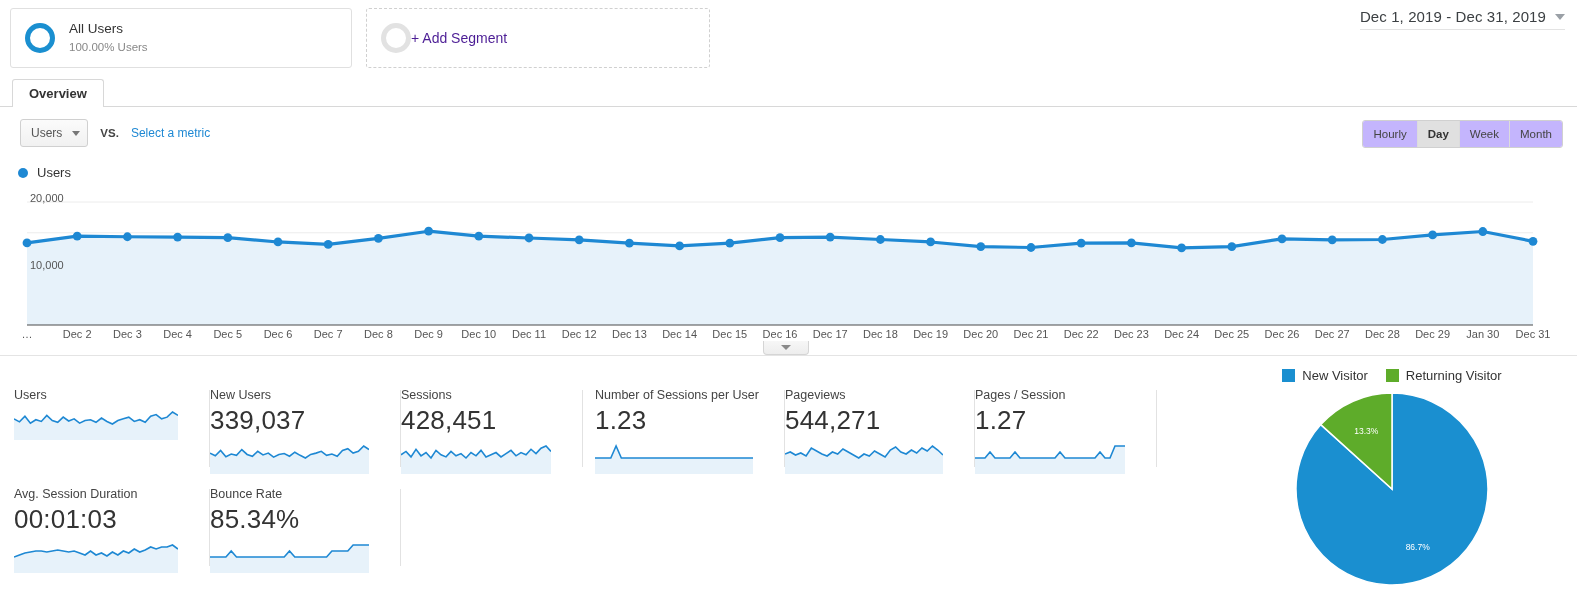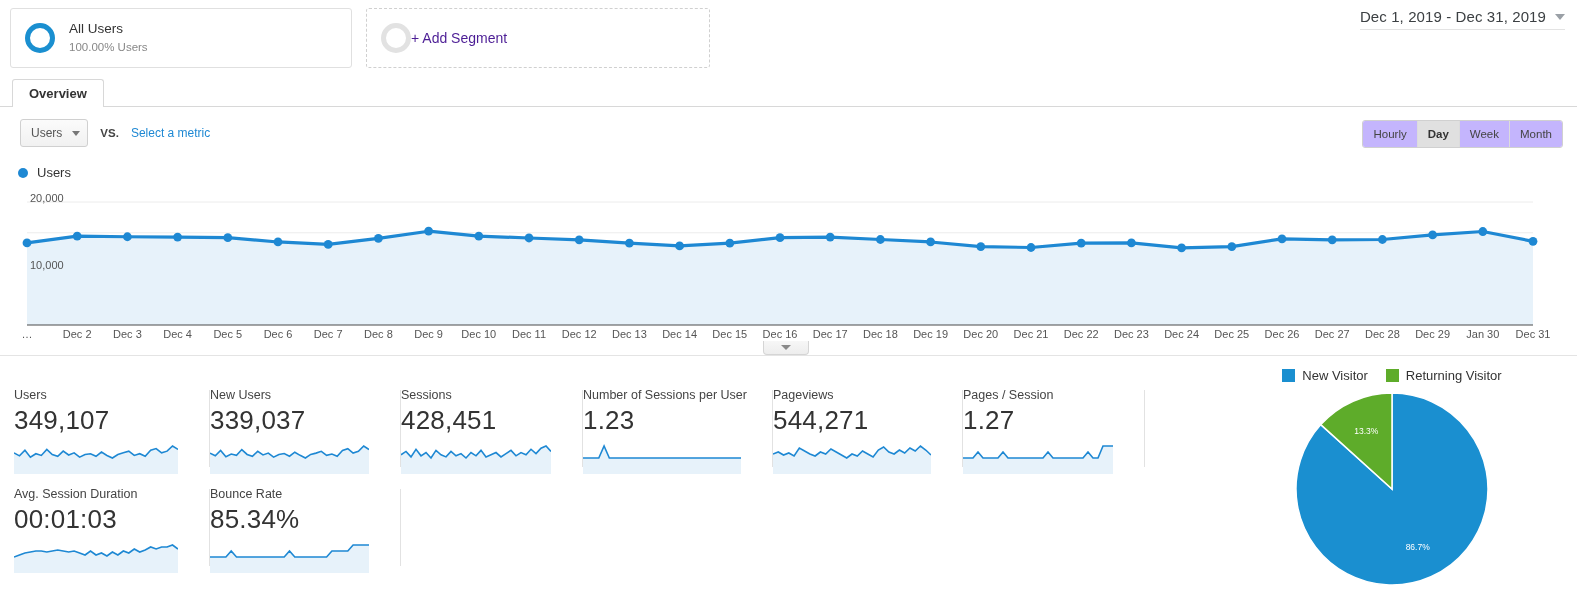--- a/index.html
+++ b/index.html
@@ -314,21 +314,20 @@
   <div class="collapse-tab">
     <span class="caret"></span>
   </div>
   <div class="chart-divider"></div>
 
   <div class="metrics-area">
     <div class="metric-grid" id="metric-grid">
         <div class="metric-card" style="width: 196px;">
           <div class="inner">
             <div class="metric-name">Users</div>
-            <div class="metric-value">349,107</div>
             <svg class="spark" width="164" height="32">
               <path d="M0.00 10.86 L5.47 13.86 L10.93 8.29 L16.40 15.14 L21.87 11.71 L27.33 13.43 L32.80 7.43 L38.27 12.57 L43.73 14.29 L49.20 9.14 L54.67 13.00 L60.13 10.86 L65.60 15.14 L71.07 12.57 L76.53 11.71 L82.00 14.29 L87.47 10.00 L92.93 13.43 L98.40 16.00 L103.87 12.57 L109.33 10.86 L114.80 9.14 L120.27 13.43 L125.73 11.71 L131.20 14.29 L136.67 8.29 L142.13 6.57 L147.60 10.86 L153.07 9.14 L158.53 4.00 L164.00 7.43 L164 32 L0 32 Z" fill="#e7f2fa"></path>
               <path d="M0.00 10.86 L5.47 13.86 L10.93 8.29 L16.40 15.14 L21.87 11.71 L27.33 13.43 L32.80 7.43 L38.27 12.57 L43.73 14.29 L49.20 9.14 L54.67 13.00 L60.13 10.86 L65.60 15.14 L71.07 12.57 L76.53 11.71 L82.00 14.29 L87.47 10.00 L92.93 13.43 L98.40 16.00 L103.87 12.57 L109.33 10.86 L114.80 9.14 L120.27 13.43 L125.73 11.71 L131.20 14.29 L136.67 8.29 L142.13 6.57 L147.60 10.86 L153.07 9.14 L158.53 4.00 L164.00 7.43 " fill="none" stroke="#1e88d3" stroke-width="1.6"></path>
             </svg>
           </div>
           <div class="divider-v"></div>
         </div>
         <div class="metric-card" style="width: 191px;">
           <div class="inner">
             <div class="metric-name">New Users</div>
@@ -344,21 +343,21 @@
           <div class="inner">
             <div class="metric-name">Sessions</div>
             <div class="metric-value">428,451</div>
             <svg class="spark" width="150" height="32">
               <path d="M0.00 12.73 L5.00 9.45 L10.00 14.91 L15.00 7.27 L20.00 13.82 L25.00 10.55 L30.00 16.00 L35.00 8.36 L40.00 12.73 L45.00 14.91 L50.00 9.45 L55.00 13.82 L60.00 11.64 L65.00 16.00 L70.00 10.55 L75.00 13.82 L80.00 8.36 L85.00 14.91 L90.00 12.73 L95.00 10.55 L100.00 14.91 L105.00 11.64 L110.00 8.36 L115.00 13.82 L120.00 10.55 L125.00 12.73 L130.00 7.27 L135.00 11.64 L140.00 6.18 L145.00 4.00 L150.00 9.45 L150 32 L0 32 Z" fill="#e7f2fa"></path>
               <path d="M0.00 12.73 L5.00 9.45 L10.00 14.91 L15.00 7.27 L20.00 13.82 L25.00 10.55 L30.00 16.00 L35.00 8.36 L40.00 12.73 L45.00 14.91 L50.00 9.45 L55.00 13.82 L60.00 11.64 L65.00 16.00 L70.00 10.55 L75.00 13.82 L80.00 8.36 L85.00 14.91 L90.00 12.73 L95.00 10.55 L100.00 14.91 L105.00 11.64 L110.00 8.36 L115.00 13.82 L120.00 10.55 L125.00 12.73 L130.00 7.27 L135.00 11.64 L140.00 6.18 L145.00 4.00 L150.00 9.45 " fill="none" stroke="#1e88d3" stroke-width="1.6"></path>
             </svg>
           </div>
           <div class="divider-v"></div>
         </div>
-        <div class="metric-card" style="width: 190px;">
+        <div class="metric-card" style="width: 190px; margin-left: 12px;">
           <div class="inner">
             <div class="metric-name">Number of Sessions per User</div>
             <div class="metric-value">1.23</div>
             <svg class="spark" width="158" height="32">
               <path d="M0.00 16.00 L5.27 16.00 L10.53 16.00 L15.80 16.00 L21.07 4.00 L26.33 16.00 L31.60 16.00 L36.87 16.00 L42.13 16.00 L47.40 16.00 L52.67 16.00 L57.93 16.00 L63.20 16.00 L68.47 16.00 L73.73 16.00 L79.00 16.00 L84.27 16.00 L89.53 16.00 L94.80 16.00 L100.07 16.00 L105.33 16.00 L110.60 16.00 L115.87 16.00 L121.13 16.00 L126.40 16.00 L131.67 16.00 L136.93 16.00 L142.20 16.00 L147.47 16.00 L152.73 16.00 L158.00 16.00 L158 32 L0 32 Z" fill="#e7f2fa"></path>
               <path d="M0.00 16.00 L5.27 16.00 L10.53 16.00 L15.80 16.00 L21.07 4.00 L26.33 16.00 L31.60 16.00 L36.87 16.00 L42.13 16.00 L47.40 16.00 L52.67 16.00 L57.93 16.00 L63.20 16.00 L68.47 16.00 L73.73 16.00 L79.00 16.00 L84.27 16.00 L89.53 16.00 L94.80 16.00 L100.07 16.00 L105.33 16.00 L110.60 16.00 L115.87 16.00 L121.13 16.00 L126.40 16.00 L131.67 16.00 L136.93 16.00 L142.20 16.00 L147.47 16.00 L152.73 16.00 L158.00 16.00 " fill="none" stroke="#1e88d3" stroke-width="1.6"></path>
             </svg>
           </div>
           <div class="divider-v"></div>
         </div>

